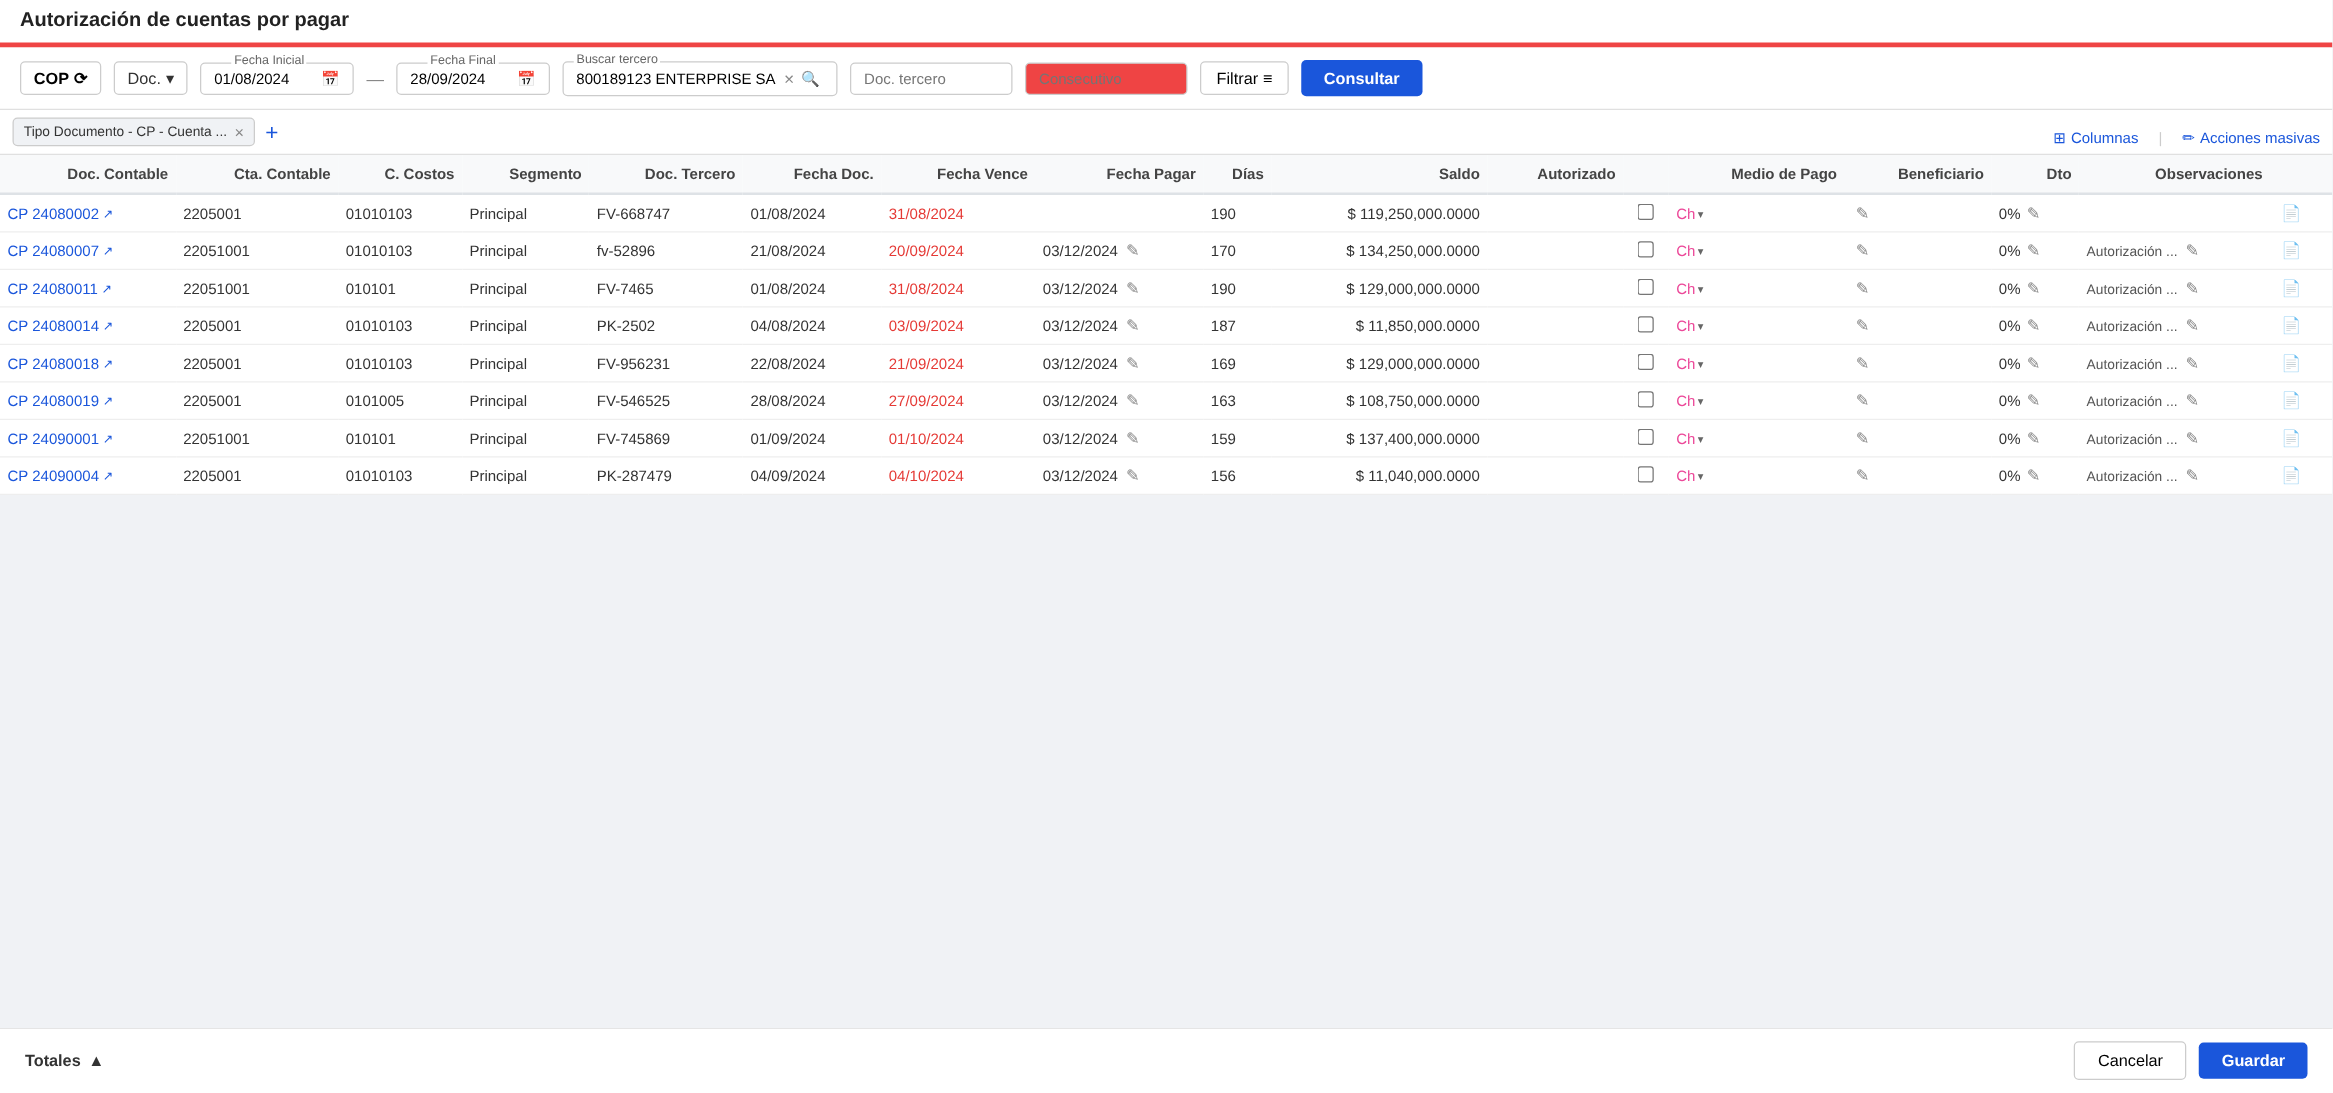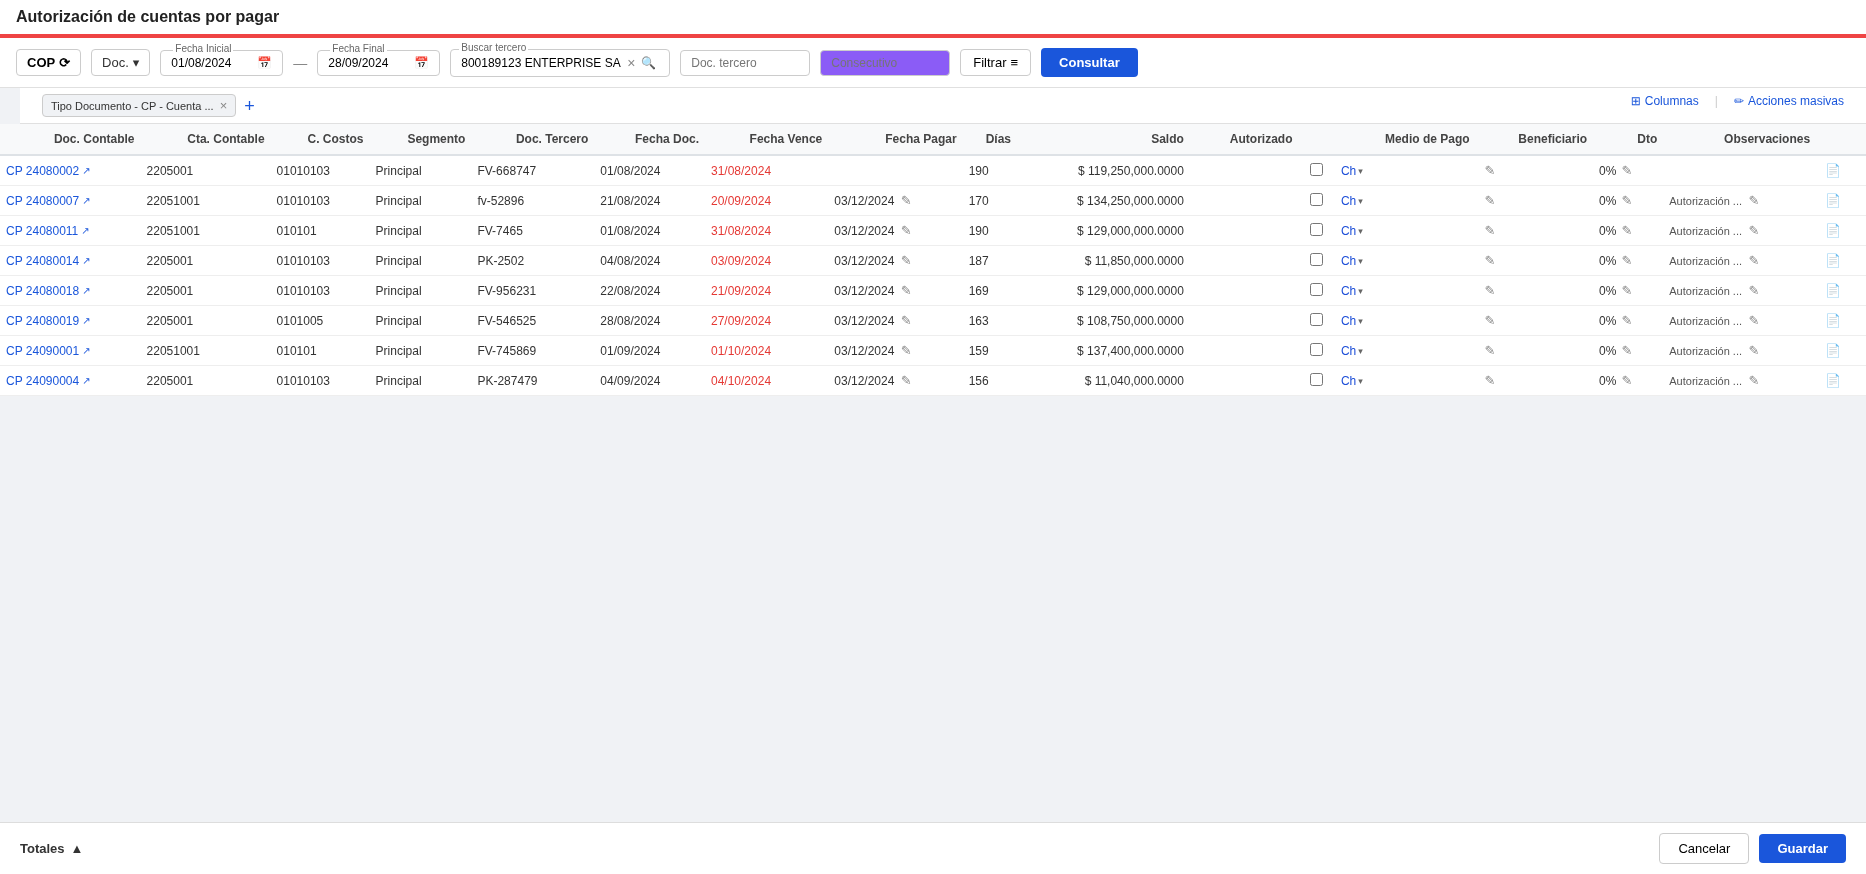--- a/index.html
+++ b/index.html
@@ -56,21 +56,21 @@
       border-radius: 4px;
       padding: 5px 10px;
       background: #fff;
       font-size: 12px;
       gap: 6px;
       position: relative;
     }
     .date-field label {
       position: absolute;
       top: -8px;
-      left: 12px;
+      left: 24px;
       background: #fff;
       font-size: 10px;
       color: #666;
       padding: 0 2px;
     }
 
     .date-separator { color: #888; font-size: 14px; }
 
     .search-field {
       display: flex;
@@ -115,21 +115,21 @@
       background: #fff;
       font-size: 12px;
       outline: none;
       width: 130px;
     }
 
     .consecutive-field {
       border: 1px solid #ccc;
       border-radius: 4px;
       padding: 5px 10px;
-      background: #8b5cf6;
+      background: #ef4444;
       font-size: 12px;
       outline: none;
       width: 130px;
     }
 
     .filter-btn {
       display: flex;
       align-items: center;
       gap: 4px;
       border: 1px solid #ccc;
@@ -146,26 +146,25 @@
       border: none;
       border-radius: 4px;
       padding: 7px 18px;
       font-size: 13px;
       font-weight: 600;
       cursor: pointer;
     }
 
     .filter-bar {
       background: #fff;
-      padding: 6px 22px;
+      padding: 6px 10px;
       border-bottom: 1px solid #e0e0e0;
       display: flex;
-      align-items: flex-start;
+      align-items: flex-end;
       justify-content: space-between;
-      margin-left: 20px;
     }
     .filter-tags {
       display: flex;
       align-items: center;
       gap: 8px;
     }
     .filter-tag {
       display: flex;
       align-items: center;
       gap: 4px;
@@ -289,21 +288,21 @@
       cursor: pointer;
     }
 
     .payment-method {
       display: flex;
       align-items: center;
       gap: 2px;
     }
     .method-text {
       font-size: 12px;
-      color: #1d4ed8;
+      color: #ec4899;
     }
     .chevron-small {
       font-size: 9px;
       color: #666;
     }
 
     .dto-cell {
       display: flex;
       align-items: center;
       gap: 2px;

